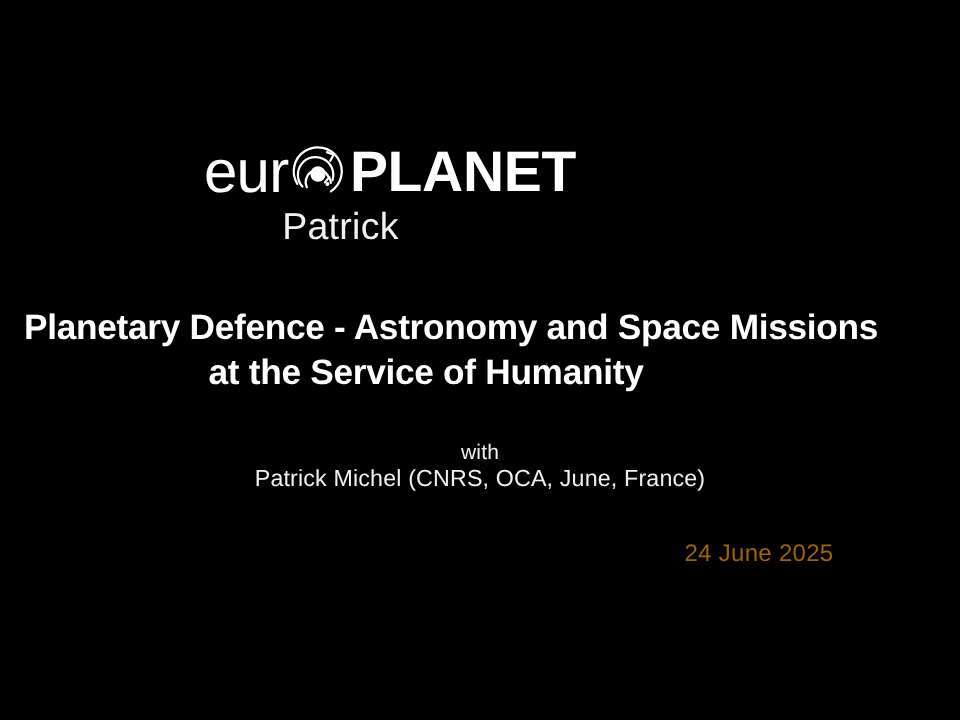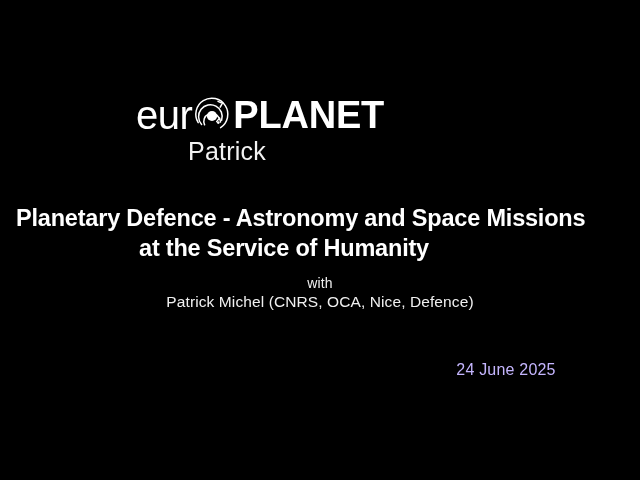--- a/index.html
+++ b/index.html
@@ -96,21 +96,21 @@
     line-height: 30px;
     letter-spacing: -0.2px;
     color: #ffffff;
     white-space: nowrap;
   }
 
   
   #presenters-block {
     position: absolute;
     left: 0;
-    top: 274px;
+    top: 292px;
     width: 640px;
     text-align: center;
   }
   .presenter-line {
     font-size: 15.5px;
     font-weight: 400;
     line-height: 19px;
     letter-spacing: 0.1px;
     color: #f0f0f0;
     white-space: nowrap;
@@ -127,21 +127,21 @@
     top: 361px;
     width: 640px;
     text-align: center;
     padding-left: 372px;
     box-sizing: border-box;
   }
   .date-text {
     font-size: 16px;
     font-weight: 400;
     letter-spacing: 0.2px;
-    color: #c4b5fd;
+    color: #a16207;
     white-space: nowrap;
   }
 </style>
 </head>
 <body>
 
 <div id="slide">
 
   <div id="logo-block">
 
@@ -175,20 +175,20 @@
     </div>
   </div>
 
   <div id="title-block">
     <div class="title-line">Planetary Defence - Astronomy and Space Missions</div>
     <div class="title-line">at the Service of Humanity</div>
   </div>
 
   <div id="presenters-block">
     <div class="presenter-line with">with</div>
-    <div class="presenter-line">Patrick Michel (CNRS, OCA, Nice, Defence)</div>
+    <div class="presenter-line">Patrick Michel (CNRS, OCA, June, France)</div>
   </div>
 
   <div id="date-block">
     <span class="date-text">24 June 2025</span>
   </div>
 
 </div>
 
 </body></html>

